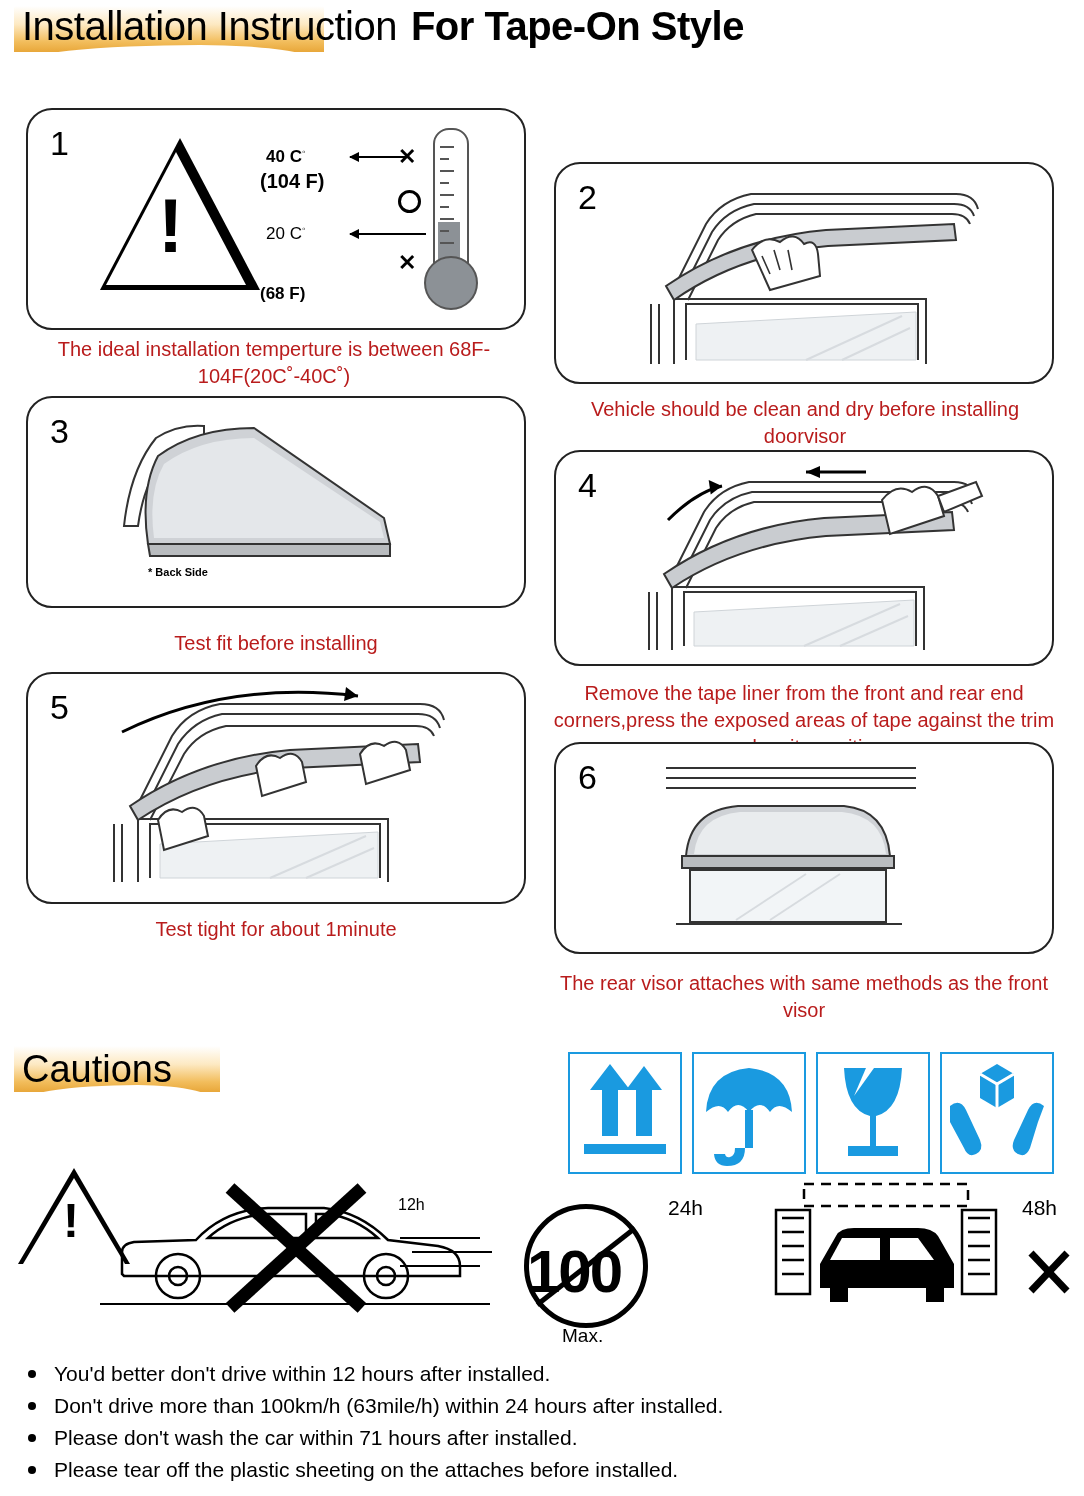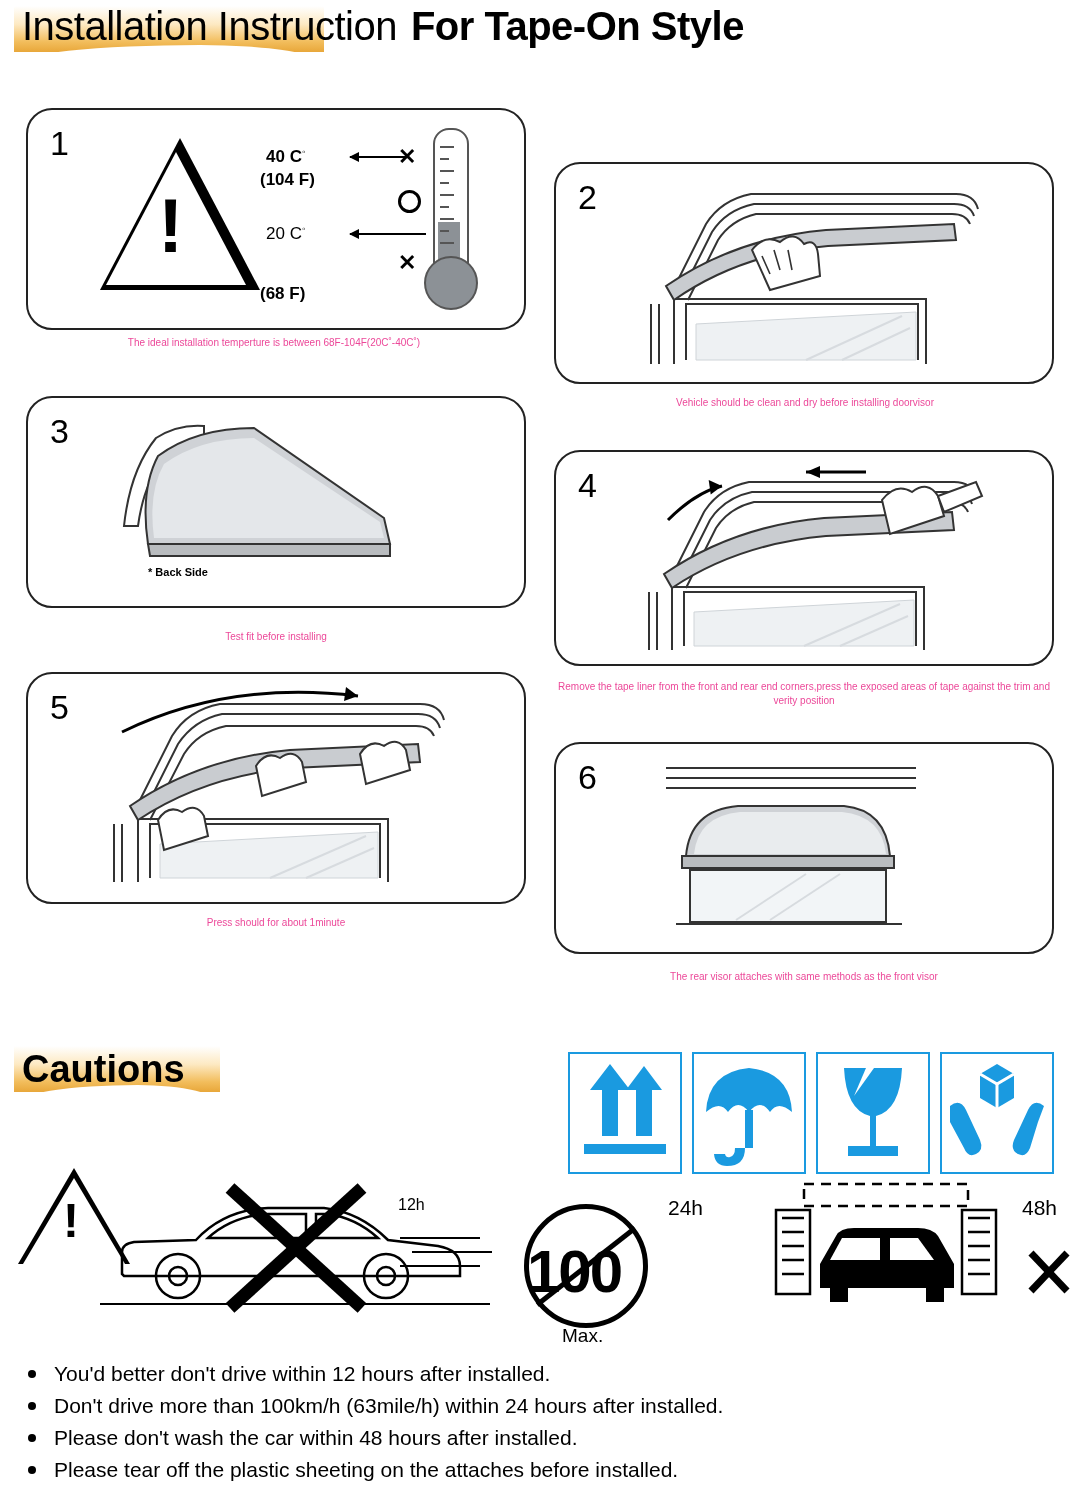--- a/index.html
+++ b/index.html
@@ -60,24 +60,24 @@
   }
   .step-num {
     position: absolute;
     font-size: 34px;
     font-weight: 400;
     left: 22px;
     top: 14px;
   }
   .caption {
     position: absolute;
-    font-size: 10px;
+    font-size: 20px;
     line-height: 1.35;
     text-align: center;
-    color: #ec4899;
+    color: #b91c1c;
   }
 
   
   #panel1 { left: 26px; top: 108px; width: 500px; height: 222px; }
   .tri {
     position: absolute;
     left: 72px; top: 28px;
     width: 0; height: 0;
     border-left: 80px solid transparent;
     border-right: 80px solid transparent;
@@ -92,21 +92,21 @@
     border-bottom: 133px solid #fff;
   }
   .tri-bang {
     position: absolute;
     left: 130px; top: 78px;
     font-size: 76px;
     font-weight: 700;
     line-height: 1;
   }
   .temp-hi { position: absolute; left: 238px; top: 36px; font-size: 17px; font-weight: 700; }
-  .temp-hi2 { position: absolute; left: 232px; top: 60px; font-size: 17px; font-weight: 700; }
+  .temp-hi2 { position: absolute; left: 232px; top: 60px; font-size: 20px; font-weight: 700; }
   .temp-lo { position: absolute; left: 238px; top: 113px; font-size: 17px; font-weight: 400; }
   .temp-lo2 { position: absolute; left: 232px; top: 137px; font-size: 17px; font-weight: 700; margin-top: 37px; }
   .deg { font-size: 10px; vertical-align: super; }
   .arrow-h {
     position: absolute;
     height: 2px; background: #000;
   }
   .arrow-h:before {
     content: "";
     position: absolute;
@@ -189,21 +189,20 @@
     position: absolute;
     left: 0; bottom: -13px;
     width: 206px; height: 20px;
     background: #fff;
     border-radius: 60% 40% 0 0 / 100% 100% 0 0;
   }
   .caution-title {
     position: absolute;
     left: 22px; top: 1048px;
     font-size: 38px;
-    font-weight: bold;
   }
 
   
   .ship-box {
     position: absolute;
     top: 1052px;
     width: 114px; height: 122px;
     border: 2px solid #1a9ae0;
     box-sizing: border-box;
   }
@@ -426,21 +425,21 @@
       <path d="M228 92 q10 -16 24 -8 q14 -10 22 4 l4 20 l-44 14 z" fill="#fff" stroke="#333" stroke-width="2"></path>
     </g>
     <g>
       <path d="M332 80 q10 -16 24 -8 q14 -10 22 4 l4 20 l-44 14 z" fill="#fff" stroke="#333" stroke-width="2"></path>
     </g>
     <g>
       <path d="M130 146 q10 -16 24 -8 q14 -10 22 4 l4 20 l-44 14 z" fill="#fff" stroke="#333" stroke-width="2"></path>
     </g>
   </svg>
 </div>
-<div class="caption" id="cap5">Press should for about 1minute</div>
+<div class="caption" id="cap5">Test tight for about 1minute</div>
 
 <div class="panel" id="panel6">
   <div class="step-num">6</div>
   <svg width="496" height="208" viewBox="0 0 496 208">
     <g fill="none" stroke="#333" stroke-width="2">
       <line x1="110" y1="24" x2="360" y2="24"></line>
       <line x1="110" y1="34" x2="360" y2="34"></line>
       <line x1="110" y1="44" x2="360" y2="44"></line>
     </g>
     <path d="M130 112 Q134 66 182 62 L288 62 Q330 66 334 112 Z" fill="#cfd2d6" stroke="#333" stroke-width="2"></path>
@@ -542,15 +541,15 @@
 <svg style="position:absolute; left:1026px; top:1248px;" width="46" height="48" viewBox="0 0 46 48">
   <g stroke="#000" stroke-width="7">
     <line x1="5" y1="5" x2="41" y2="43"></line>
     <line x1="41" y1="5" x2="5" y2="43"></line>
   </g>
 </svg>
 
 <ul class="bullets">
   <li>You'd better don't drive within 12 hours after installed.</li>
   <li>Don't drive more than 100km/h (63mile/h) within 24 hours after installed.</li>
-  <li>Please don't wash the car within 48 hours after installed.</li>
+  <li>Please don't wash the car within 71 hours after installed.</li>
   <li>Please tear off the plastic sheeting on the attaches before installed.</li>
 </ul>
 
 </body></html>

